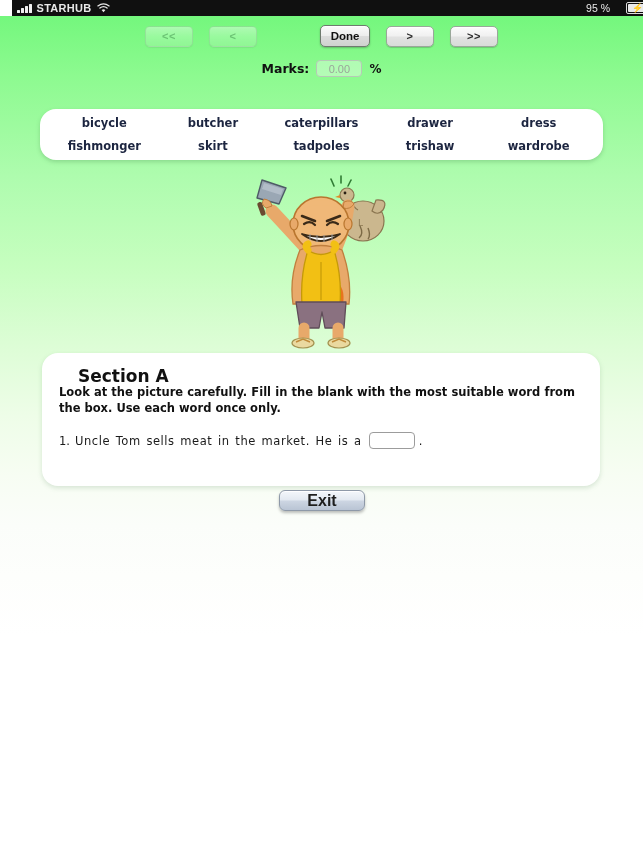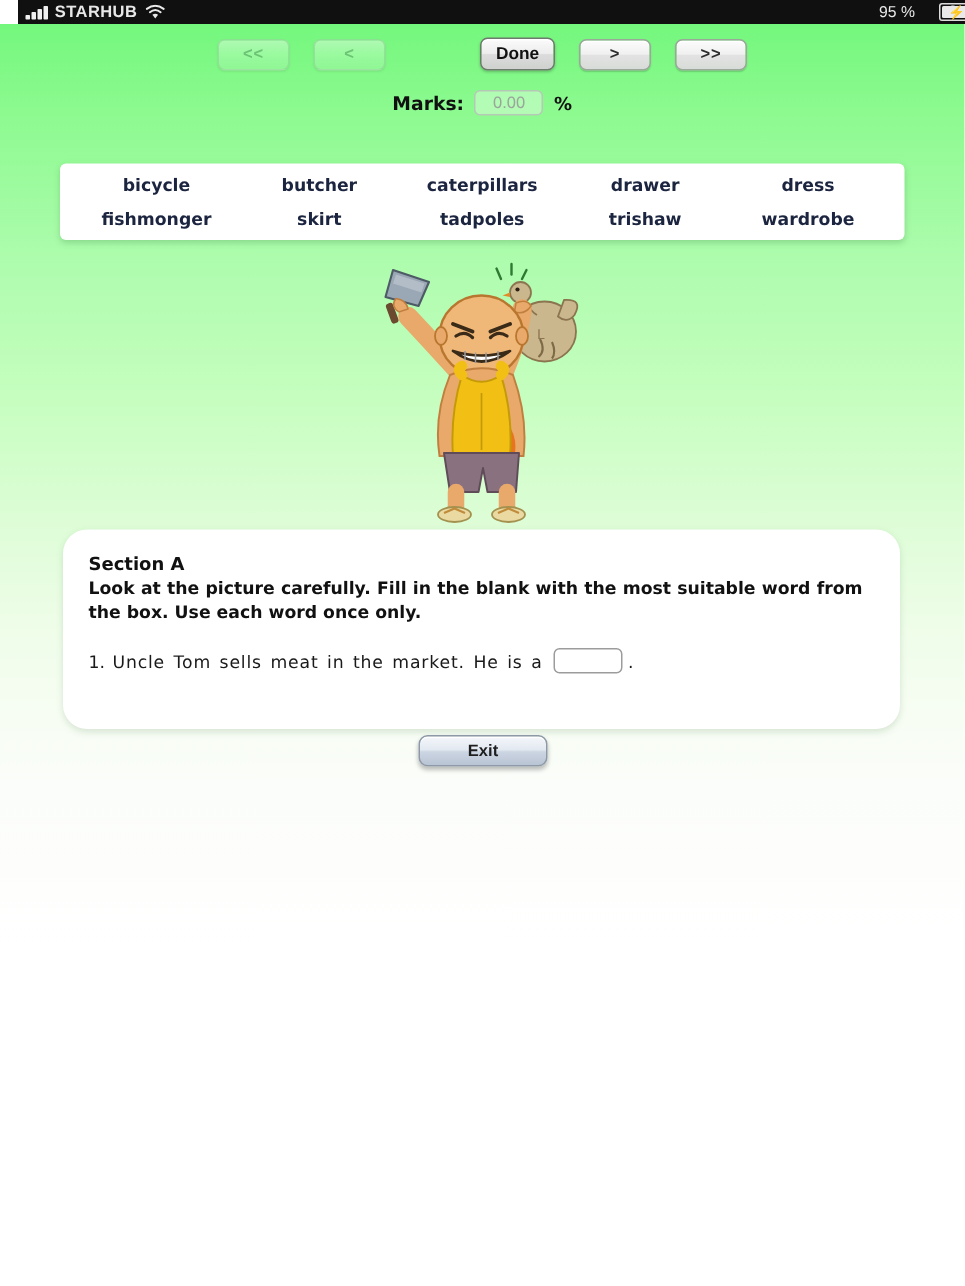--- a/index.html
+++ b/index.html
@@ -201,21 +201,21 @@
   .pct { font-size: 12px; font-weight: bold; }
 
   
   .wordbank {
     position: absolute;
     top: 93px;
     left: 40px;
     width: 563px;
     height: 51px;
     background: #ffffff;
-    border-radius: 4px;
+    border-radius: 16px;
     box-shadow: 0 2px 4px rgba(60,130,70,.28);
     display: grid;
     grid-template-columns: repeat(5, 1fr);
     grid-template-rows: 1fr 1fr;
     align-items: center;
     box-sizing: border-box;
     padding: 2px 10px 3px 10px;
   }
   .word {
     text-align: center;
@@ -241,25 +241,26 @@
     left: 42px;
     width: 558px;
     height: 133px;
     background: #ffffff;
     border-radius: 16px;
     box-shadow: 0 2px 5px rgba(90,140,95,.22);
     box-sizing: border-box;
     padding: 16px 17px 0 17px;
   }
   .sec-title {
-    font-size: 12px;
+    font-size: 17px;
     font-weight: bold;
     color: #111;
     font-family: "DejaVu Sans", sans-serif;
     line-height: 15px;
+    margin-left: 19px;
   }
   .sec-instr {
     font-size: 11.5px;
     font-weight: bold;
     color: #111;
     font-family: "DejaVu Sans", sans-serif;
     line-height: 16px;
     width: 516px;
     text-align: justify;
   }
@@ -296,21 +297,21 @@
     left: 279px;
     width: 86px;
     height: 21px;
     border-radius: 6px;
     background: linear-gradient(to bottom, #f4f7fb 0%, #e3e9f1 46%, #ccd5e2 54%, #b9c4d4 100%);
     border: 1px solid #8e99a8;
     box-shadow: 0 2px 3px rgba(0,0,0,.25), inset 0 1px 0 rgba(255,255,255,.9);
     display: flex;
     align-items: center;
     justify-content: center;
-    font-size: 11px;
+    font-size: 16px;
     font-weight: bold;
     color: #1e1e1e;
     box-sizing: border-box;
     font-family: "Liberation Sans", sans-serif;
   }
 </style>
 </head>
 <body>
 
 <div class="statusbar">

